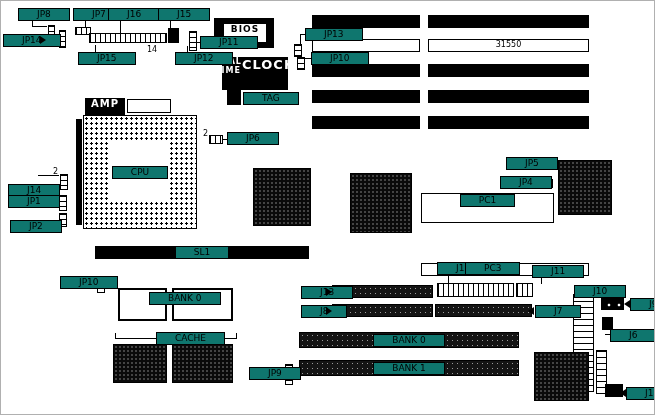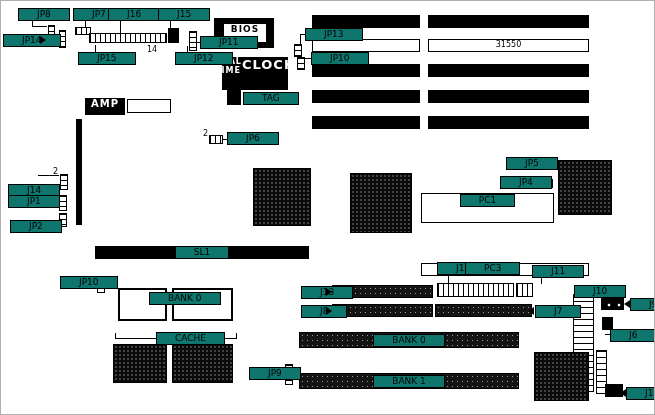--- a/index.html
+++ b/index.html
@@ -92,20 +92,25 @@
   <div class="blk" style="left:427px;top:89px;width:161px;height:13px"></div>
   <div class="blk" style="left:311px;top:115px;width:108px;height:13px"></div>
   <div class="blk" style="left:427px;top:115px;width:161px;height:13px"></div>
 
 
   <div class="blk flexc" style="left:84px;top:97px;width:40px;height:17px">
     <span class="wtxt" style="font-size:10px">AMP</span>
   </div>
   <div class="slotw" style="left:126px;top:98px;width:44px;height:14px"></div>
   <div class="blk" style="left:75px;top:118px;width:6px;height:106px"></div>
+  <div id="cpu">
+    <div id="cpu-inner">
+      <span class="lbl center">CPU</span>
+    </div>
+  </div>
   <div class="txt" style="left:202px;top:128px">2</div>
   <div class="pinv" style="left:208px;top:134px;width:14px;height:9px"></div>
   <div class="lbl" style="left:226px;top:131px">JP6</div>
   <div class="line" style="left:222px;top:138px;width:4px;height:1px"></div>
 
   <div class="lbl" style="left:7px;top:183px">J14</div>
   <div class="line" style="left:37px;top:174px;width:21px;height:1px"></div>
   <div class="txt" style="left:52px;top:166px">2</div>
   <div class="pinh" style="left:59px;top:173px;width:8px;height:16px"></div>
   <div class="lbl" style="left:7px;top:194px">JP1</div>
@@ -176,21 +181,21 @@
   <div class="lbl" style="left:609px;top:328px">J6</div>
   <div class="line" style="left:604px;top:333px;width:5px;height:1px"></div>
 
   <div class="lbl" style="left:248px;top:366px">JP9</div>
   <div class="line" style="left:276px;top:372px;width:6px;height:1px"></div>
   <div class="pinh" style="left:284px;top:363px;width:8px;height:21px"></div>
 
   <div class="simm" style="left:298px;top:331px;width:220px;height:16px">
     <span class="lbl center">BANK 0</span>
   </div>
-  <div class="simm" style="left:298px;top:372px;width:220px;height:16px">
+  <div class="simm" style="left:298px;top:359px;width:220px;height:16px">
     <span class="lbl center">BANK 1</span>
   </div>
 
   <div class="chipdots" style="left:533px;top:351px;width:55px;height:49px"></div>
   <div class="ladder" style="left:595px;top:349px;width:11px;height:44px"></div>
   <div class="blk" style="left:604px;top:383px;width:18px;height:13px"></div>
   <div class="tri-l" style="left:619px;top:388px"></div>
   <div class="lbl" style="left:625px;top:386px">J1</div>
 
 </div>

